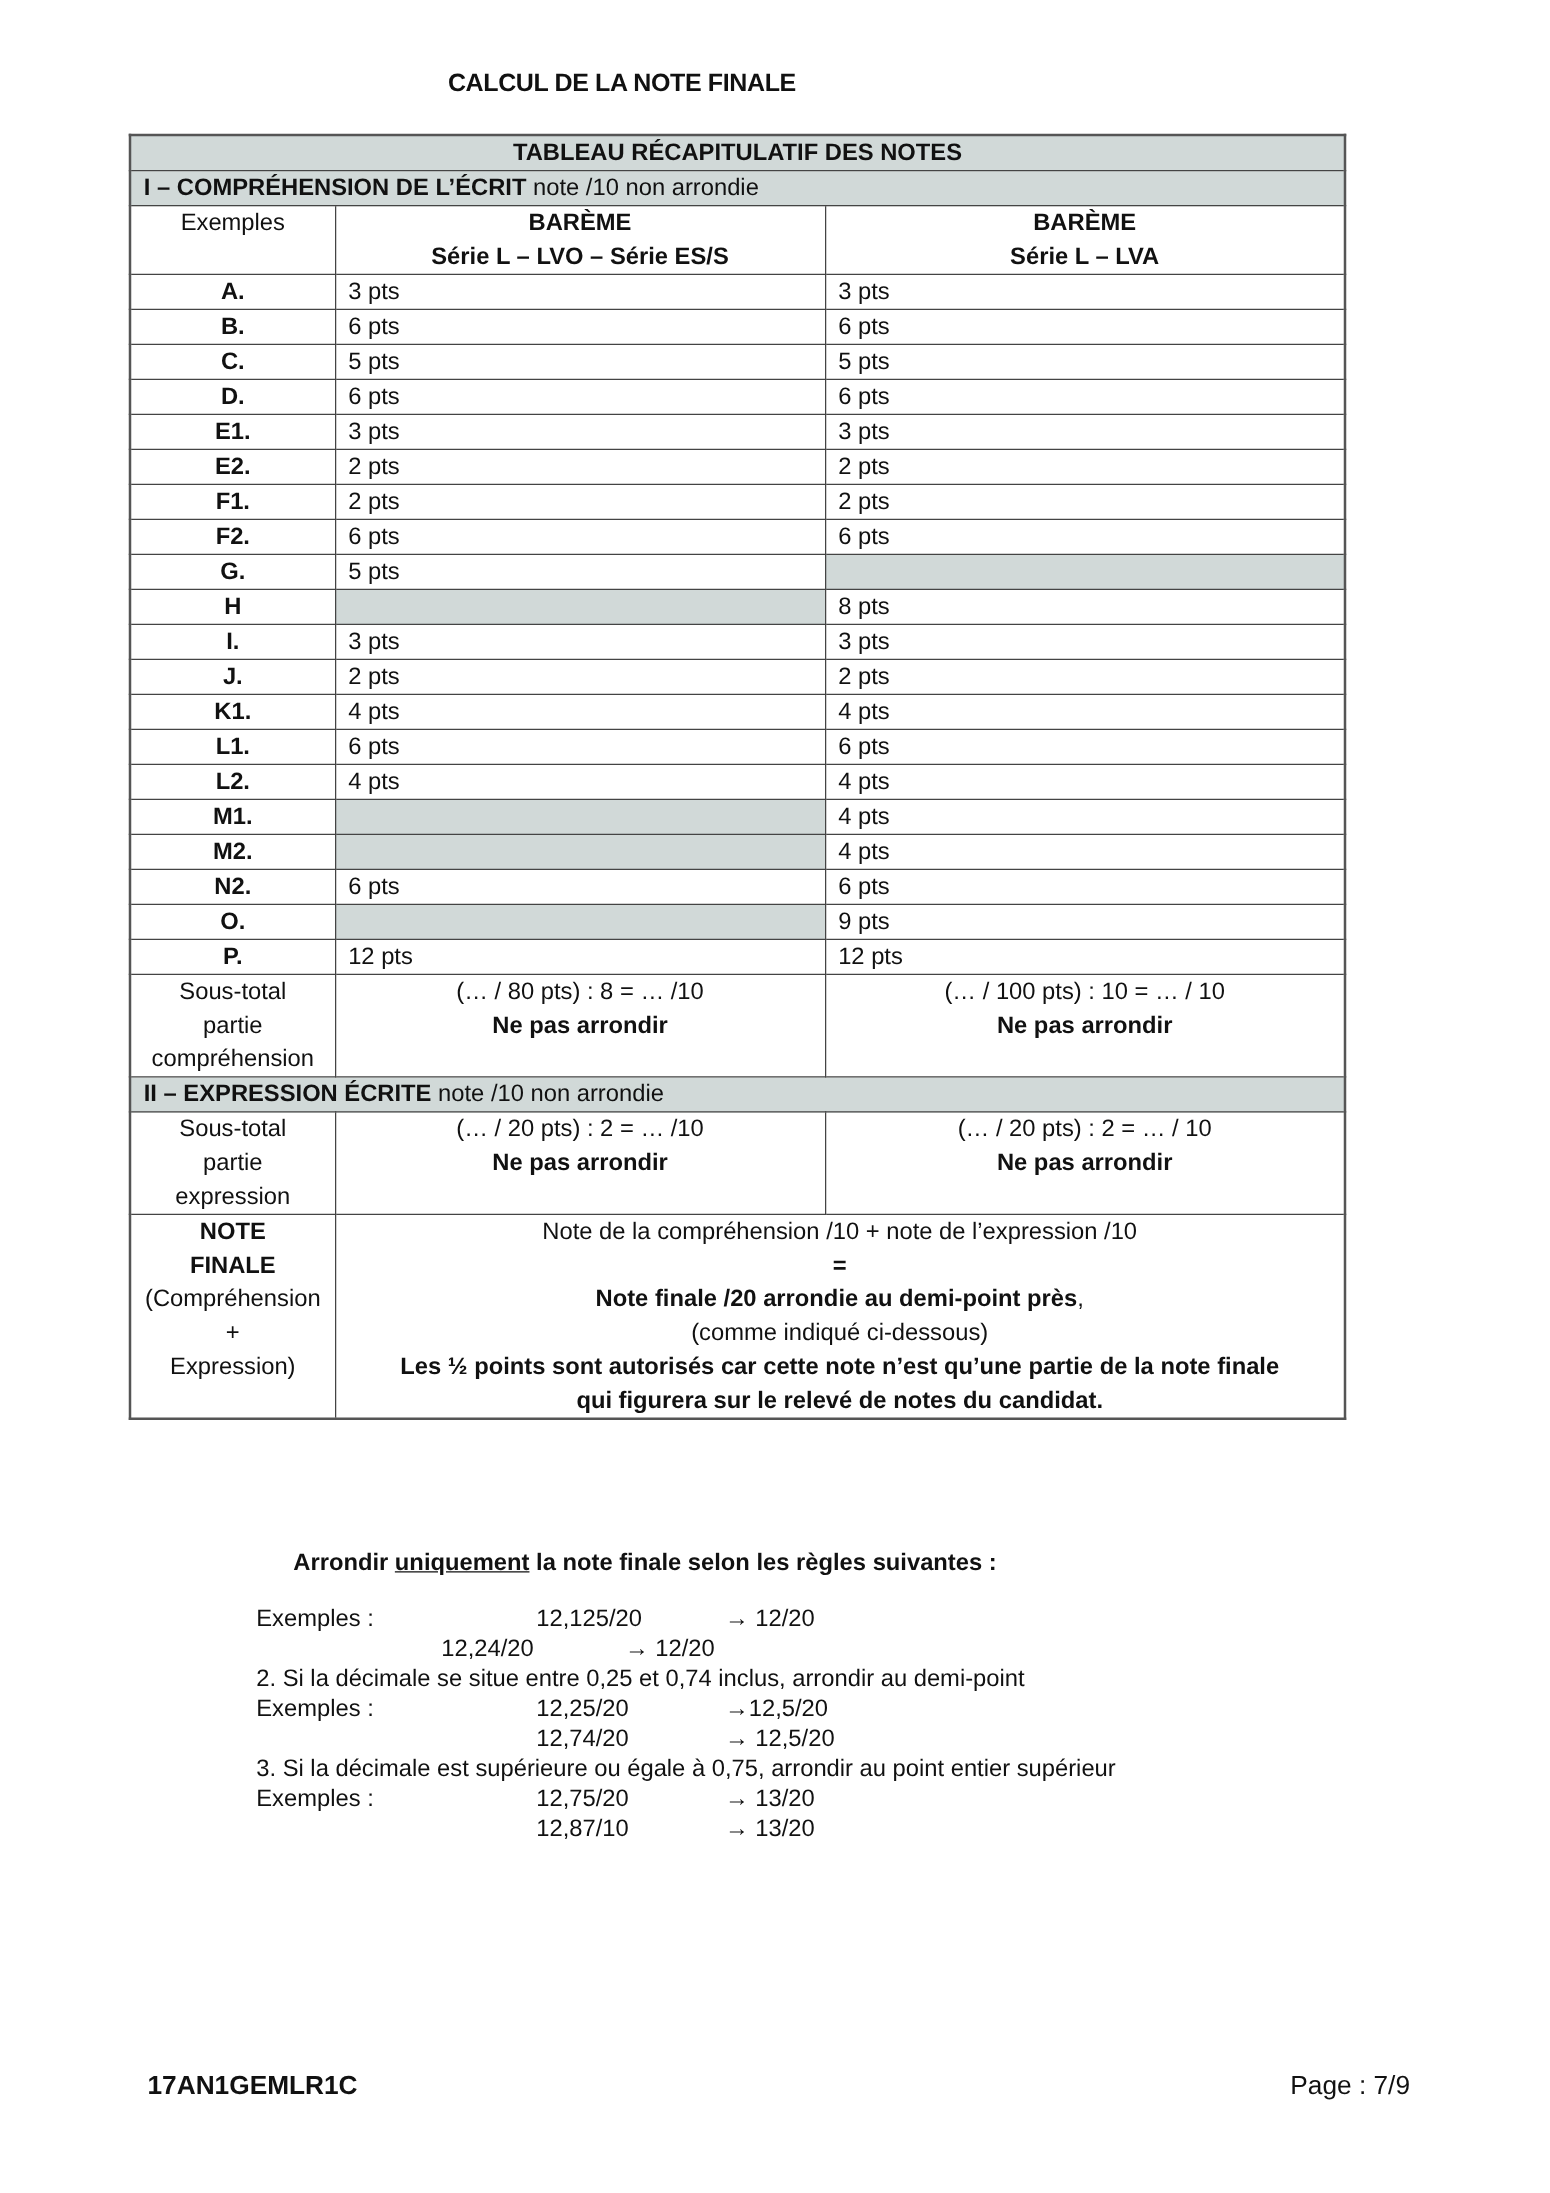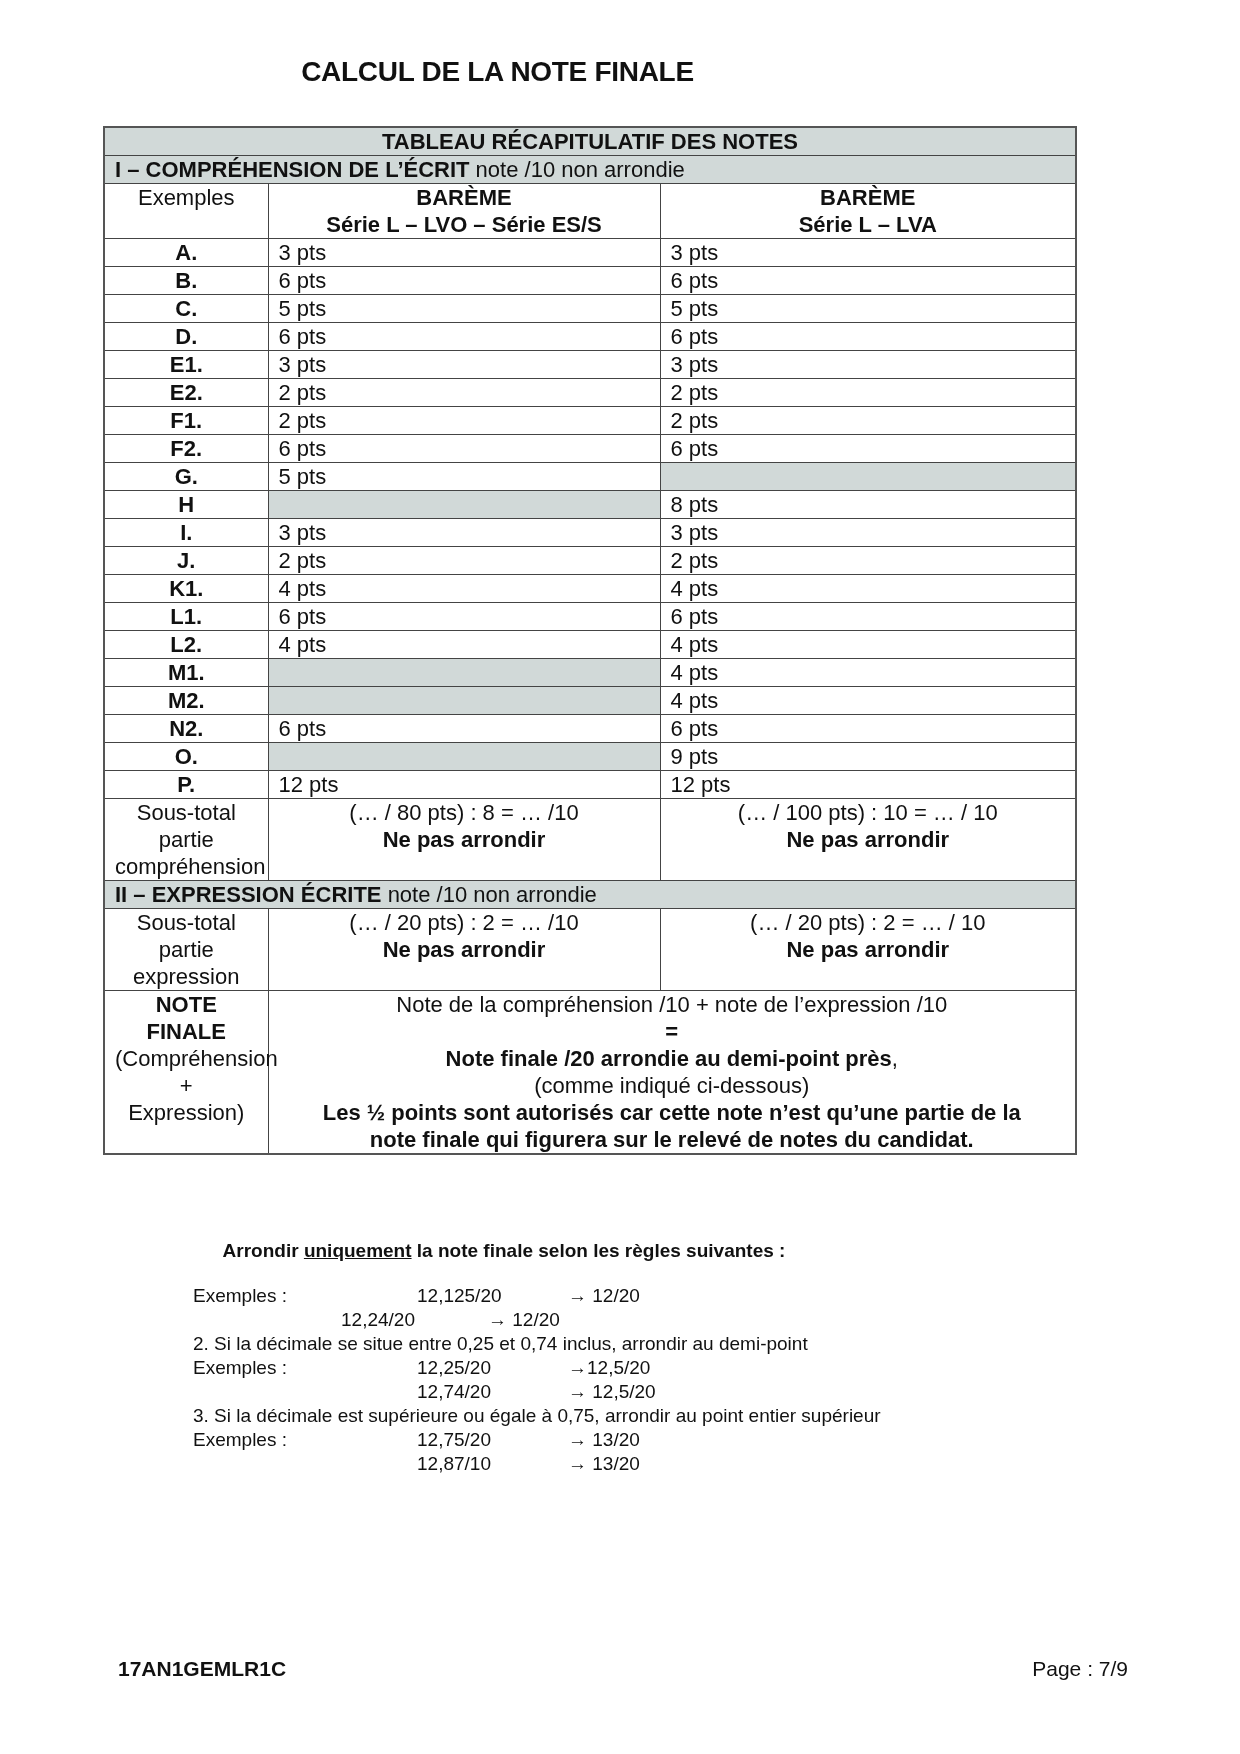--- a/index.html
+++ b/index.html
@@ -2,38 +2,38 @@
 <html><head>
   <meta charset="utf-8">
   <style>
     html, body { margin: 0; padding: 0; background: #ffffff; }
     body {
       width: 1240px; height: 1754px; position: relative; overflow: hidden;
       font-family: "Liberation Sans", sans-serif; color: #111;
     }
     .page-title {
       position: absolute; top: 56px; left: 0; width: 995px; text-align: center;
-      font-size: 28px; font-weight: bold; letter-spacing: -0.3px;
+      font-size: 20px; font-weight: bold; letter-spacing: -0.3px;
     }
     table.recap {
-      position: absolute; top: 126px; left: 103px; width: 972px;
-      border-collapse: collapse; font-size: 22px; table-layout: fixed;
+      position: absolute; top: 107px; left: 103px; width: 972px;
+      border-collapse: collapse; font-size: 19px; table-layout: fixed;
       border: 2px solid #555;
     }
     table.recap td {
       border: 1.5px solid #444; padding: 0 10px; line-height: 27px; vertical-align: top;
     }
     .shade { background: #d1d9d8; }
     .center { text-align: center; }
     .bold { font-weight: bold; }
     .section-row td { background: #d1d9d8; padding-left: 8px; }
     .qcell { text-align: center; font-weight: bold; }
     .row td { height: 27px; }
     .rules {
-      position: absolute; top: 1240px; left: 0; width: 1008px;
+      position: absolute; top: 1240px; left: 12px; width: 1008px;
       font-size: 19px;
     }
     .rules-title { text-align: center; font-weight: bold; margin-bottom: 22px; }
     .rules-title u { text-decoration: underline; }
     .rule-block { position: relative; margin-left: 193px; line-height: 24px; }
     .ex-line { position: relative; height: 24px; }
     .ex-label { position: absolute; left: 0; }
     .ex-val { position: absolute; left: 224px; }
     .ex-val.alt { left: 148px; }
     .ex-res { position: absolute; left: 375px; }

